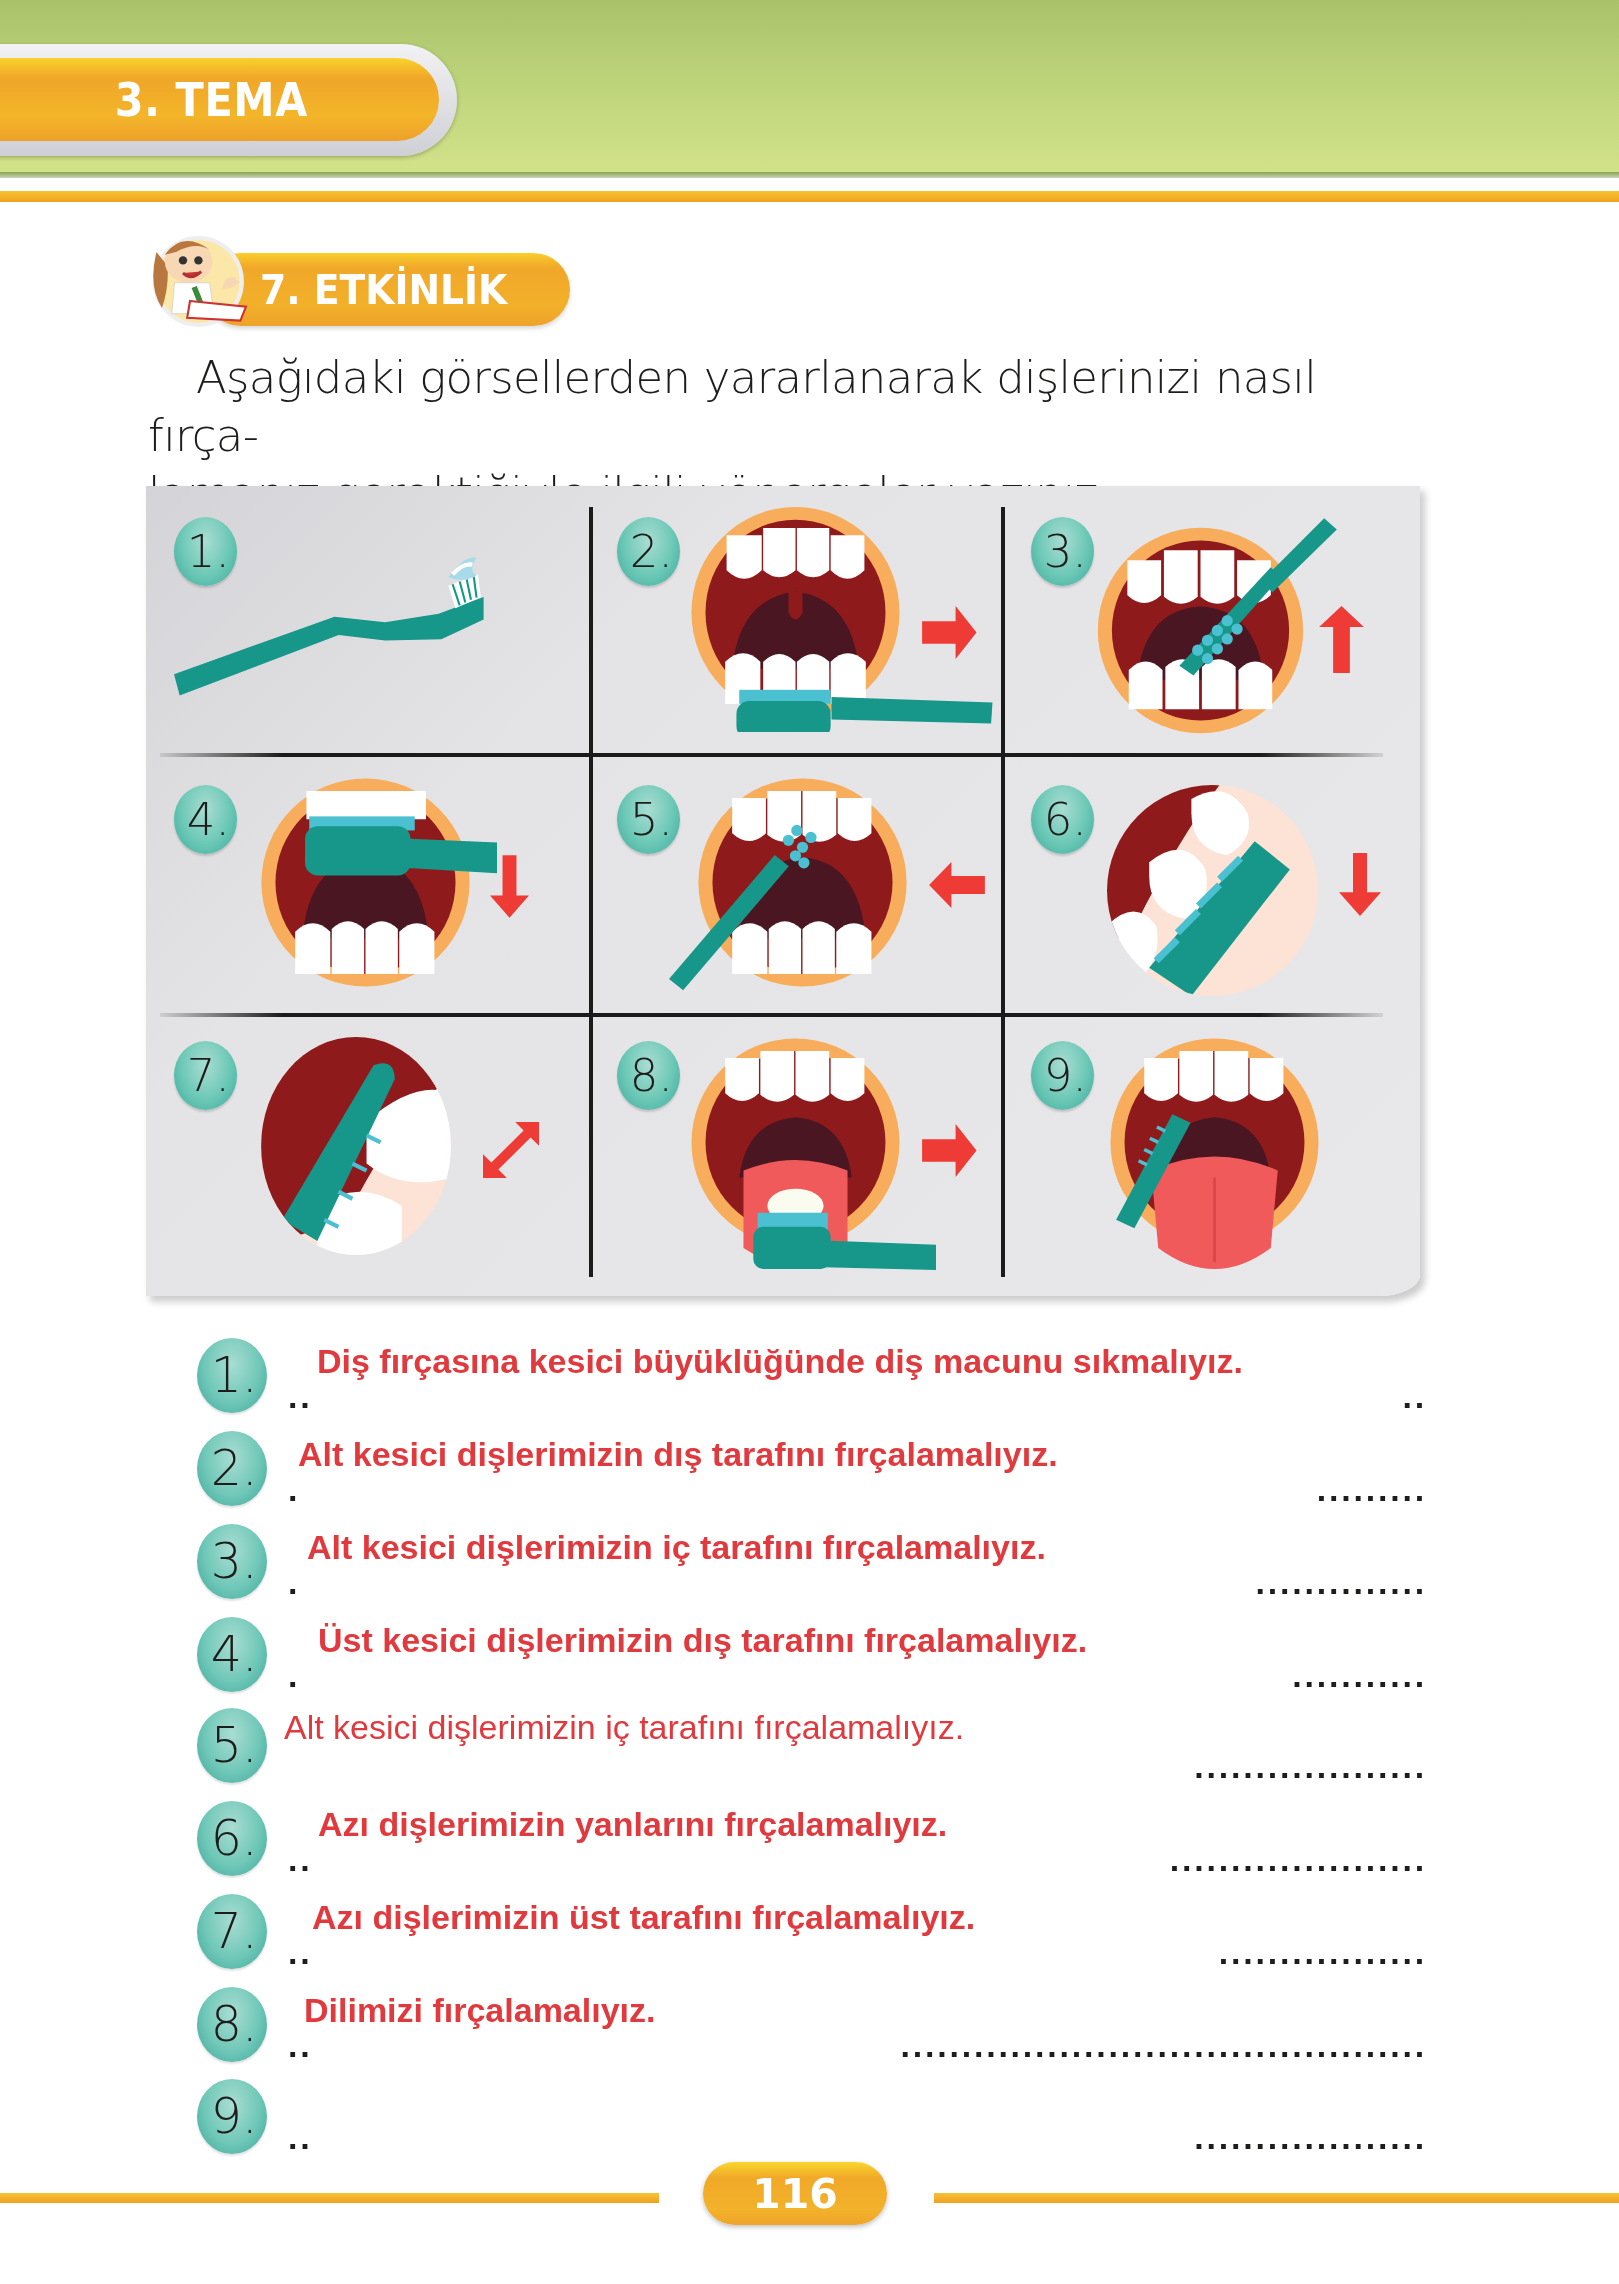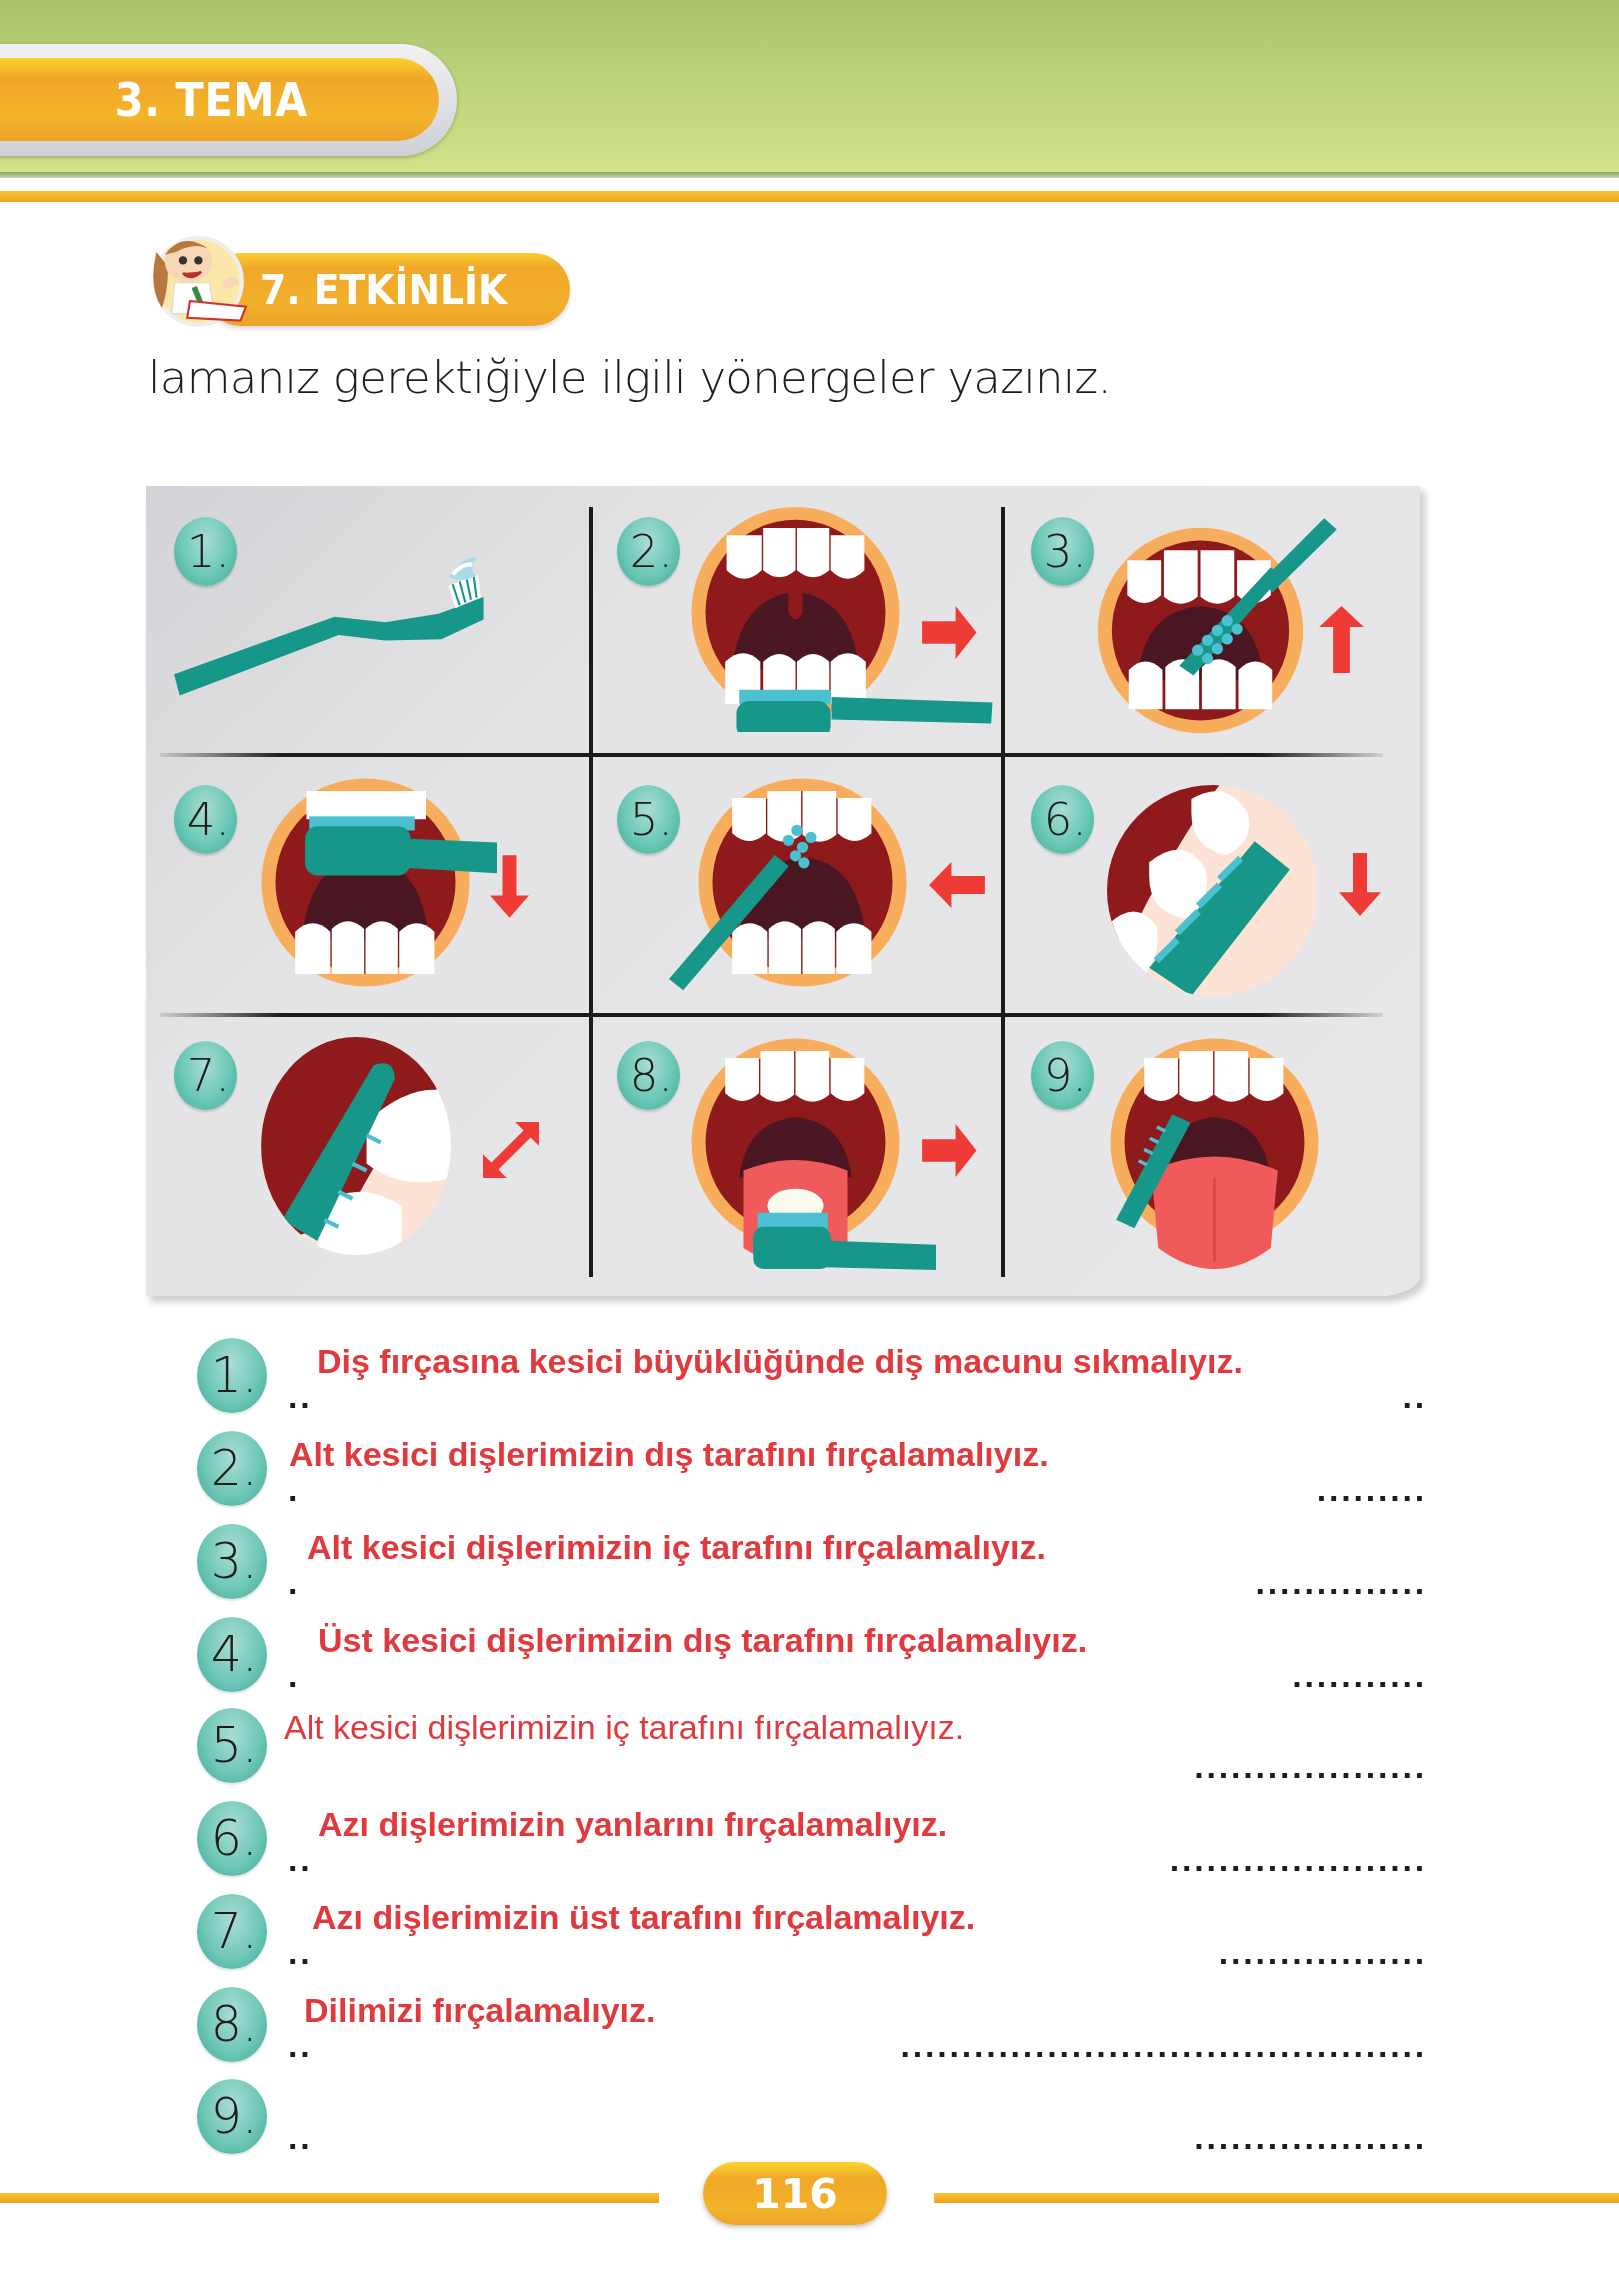--- a/index.html
+++ b/index.html
@@ -125,20 +125,21 @@
     <circle cx="82" cy="52" r="6" fill="#333"></circle>
     <path d="M60 70 Q72 82 86 68" stroke="#a33" stroke-width="4" fill="#c33"></path>
     <path d="M48 84 L98 84 L104 128 L44 128 Z" fill="#fff" stroke="#ccc"></path>
     <path d="M76 90 L88 120" stroke="#3a8b3a" stroke-width="8"></path>
     <path d="M70 110 L150 118 L142 138 L66 134 Z" fill="#fff" stroke="#c33" stroke-width="3"></path>
     <path d="M120 80 Q134 70 140 84 Q128 94 116 92 Z" fill="#f8d7b5"></path>
   </svg>
 </div>
 
 <div class="instructions">
+  <div><span class="indent"></span><span>Aşağıdaki görsellerden yararlanarak dişlerinizi nasıl fırça-</span></div>
   <div><span>lamanız gerektiğiyle ilgili yönergeler yazınız.</span></div>
 </div>
 
 <div class="panel">
 
   <div class="grid-v" style="left:443px; top:21px; height:770px;"></div>
   <div class="grid-v" style="left:855px; top:21px; height:770px;"></div>
   <div class="grid-h" style="left:14px; top:267px; width:1223px;"></div>
   <div class="grid-h" style="left:14px; top:527px; width:1223px;"></div>
 
@@ -382,21 +383,21 @@
 
 <div class="answer-row" style="top:1338px;">
   <div class="answer-num">1.</div>
   <span class="dots-left">..</span>
   <span class="answer-text" style="left:127px;">Diş fırçasına kesici büyüklüğünde diş macunu sıkmalıyız.</span>
   <span class="dots-right">..</span>
 </div>
 <div class="answer-row" style="top:1431px;">
   <div class="answer-num">2.</div>
   <span class="dots-left">.</span>
-  <span class="answer-text" style="left:99px;">Alt kesici dişlerimizin dış tarafını fırçalamalıyız.</span>
+  <span class="answer-text" style="left:108px;">Alt kesici dişlerimizin dış tarafını fırçalamalıyız.</span>
   <span class="dots-right">.........</span>
 </div>
 <div class="answer-row" style="top:1524px;">
   <div class="answer-num">3.</div>
   <span class="dots-left">.</span>
   <span class="answer-text" style="left:117px;">Alt kesici dişlerimizin iç tarafını fırçalamalıyız.</span>
   <span class="dots-right">..............</span>
 </div>
 <div class="answer-row" style="top:1617px;">
   <div class="answer-num">4.</div>

